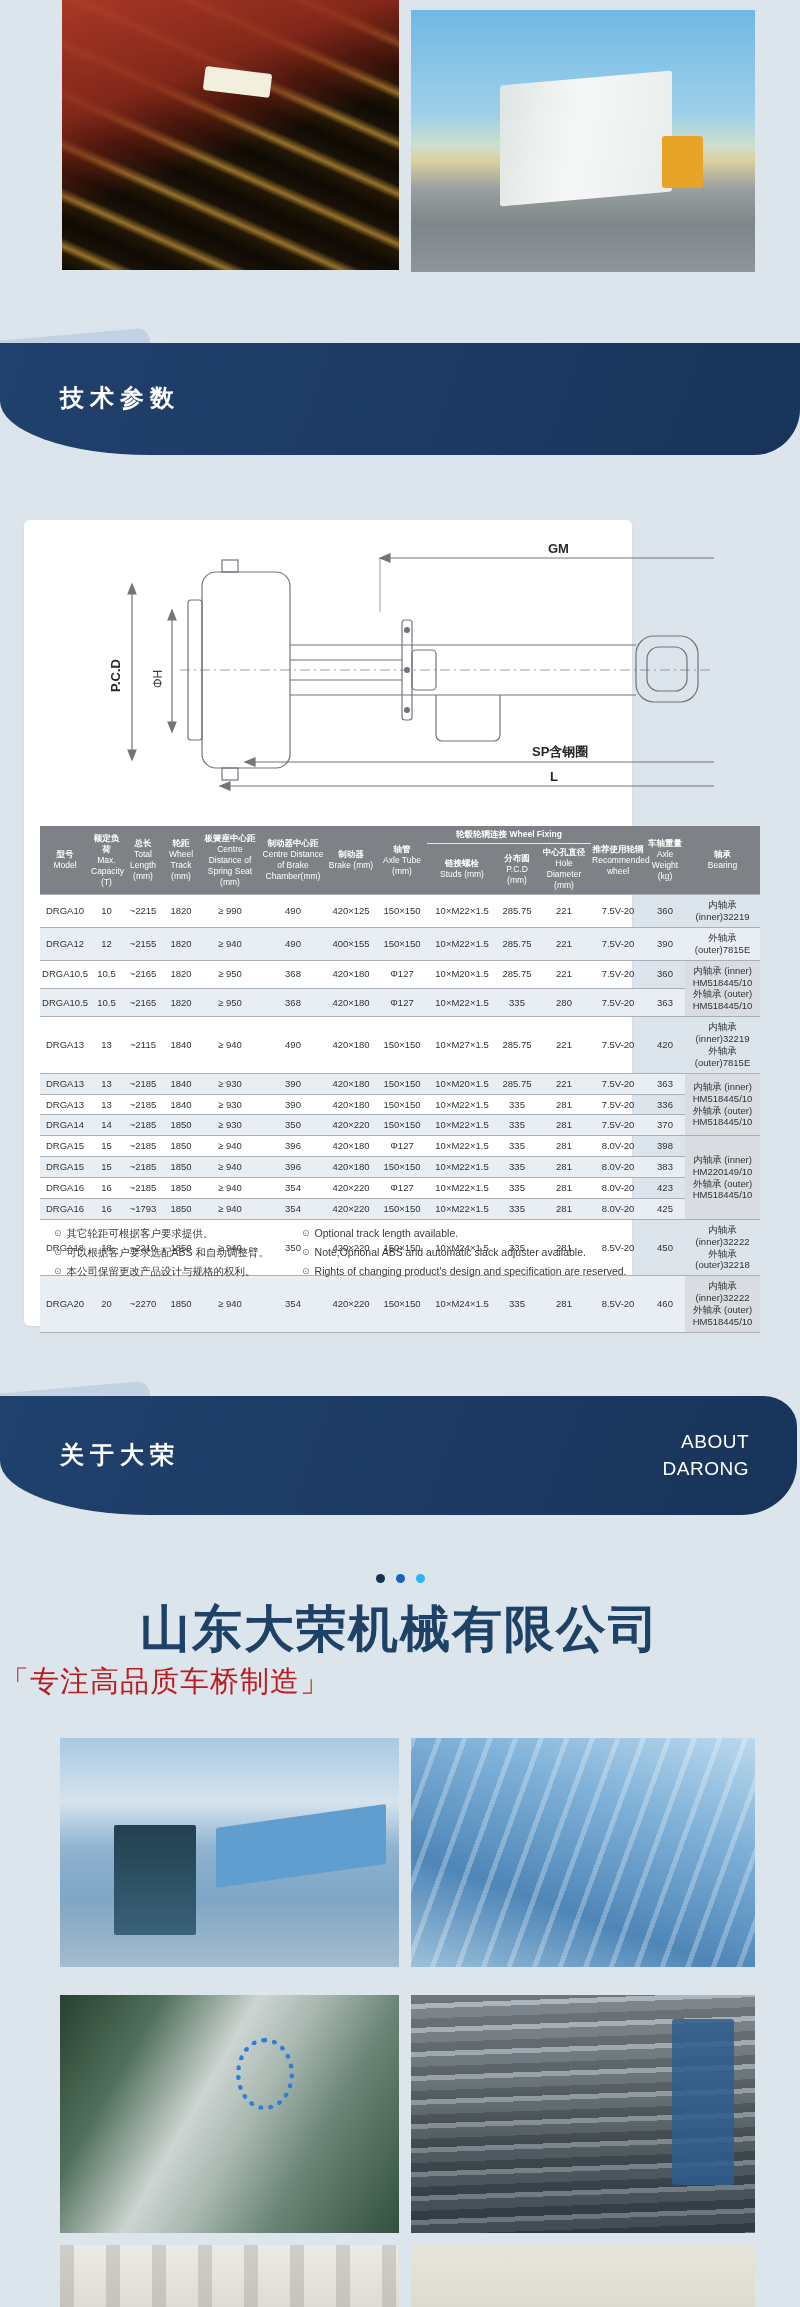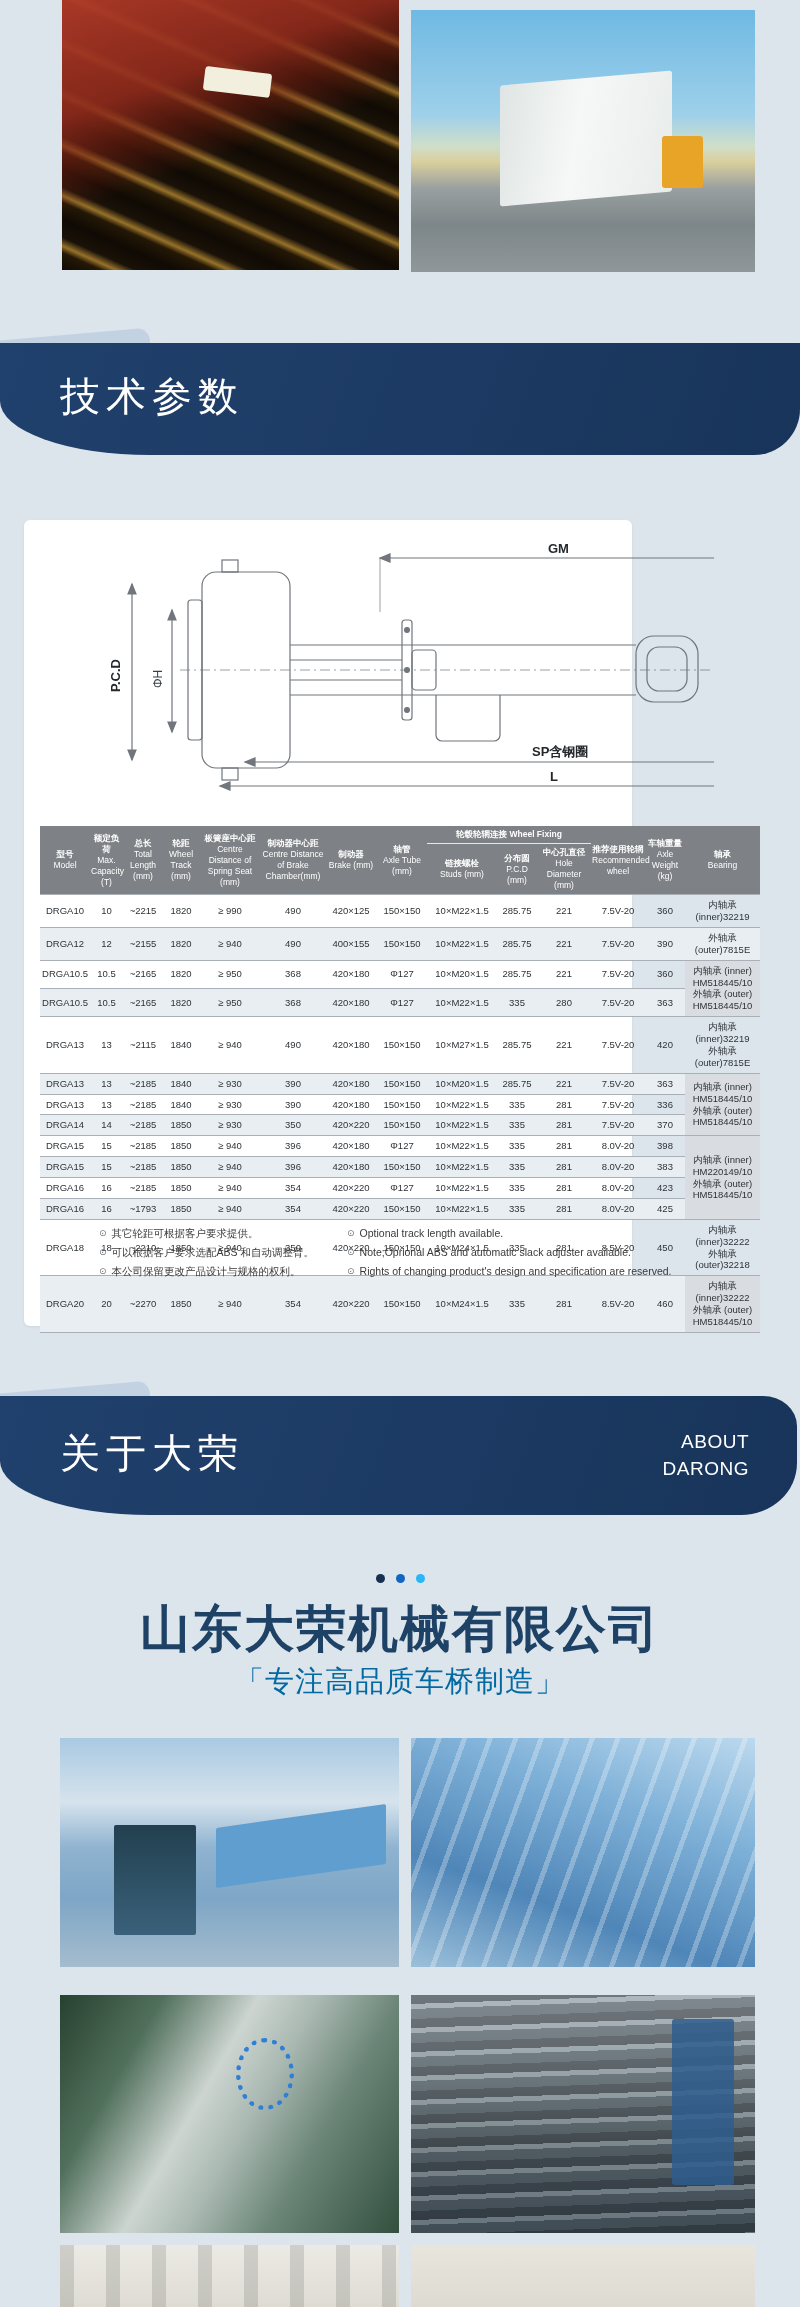--- a/index.html
+++ b/index.html
@@ -31,48 +31,48 @@
   .g5{background:
       repeating-linear-gradient(90deg,rgba(120,122,118,.25) 0 14px,rgba(255,255,255,0) 14px 46px),
       linear-gradient(180deg,#eceae4 0%,#dcd9d1 55%,#8c8d88 78%,#55574f 100%);}
   .g6{background:linear-gradient(180deg,#e8e5dc 0%,#dbd8cf 58%,#b3b3ac 100%);}
   
   .banner{position:absolute;left:0;background:linear-gradient(110deg,#20416d 0%,#1c3a63 55%,#18345a 100%);color:#fff;}
   .banner-tech{top:343px;width:800px;height:112px;border-radius:0 0 46px 150px / 0 0 46px 54px;}
   .banner-about{top:1396px;width:797px;height:119px;border-radius:0 34px 56px 150px / 0 30px 52px 54px;}
   .banner::before{content:"";position:absolute;top:-9px;left:0;width:150px;height:24px;background:#c3d2e2;
      transform:skewY(-5deg);border-radius:0 14px 0 0;z-index:-1;}
-  .banner .cn{position:absolute;left:60px;top:50%;transform:translateY(-54%);font-size:40px;font-weight:400;letter-spacing:6px;}
+  .banner .cn{position:absolute;left:60px;top:50%;transform:translateY(-54%);font-size:24px;font-weight:700;letter-spacing:6px;}
   .banner .en{position:absolute;right:48px;top:50%;transform:translateY(-50%);text-align:right;font-size:19px;line-height:1.45;letter-spacing:.5px;font-weight:400;white-space:pre-line;}
   
   .card{position:absolute;left:24px;top:520px;width:608px;height:806px;background:#ffffff;border-radius:6px;box-shadow:0 1px 3px rgba(40,60,90,.08);}
   .diagram{position:absolute;left:56px;top:22px;}
   .diagram text{fill:#3a3f44;font-size:12px;font-family:"Liberation Sans",sans-serif;}
   .diagram .dim{fill:#24282c;font-weight:bold;font-size:13px;}
   
   table.spec{position:absolute;left:16px;top:306px;width:720px;border-collapse:collapse;table-layout:fixed;}
   table.spec th{background:#7e8185;color:#fff;font-weight:600;font-size:8.5px;line-height:1.3;padding:3px 1px;vertical-align:middle;}
   table.spec th .en{font-weight:400;}
   th.grp{border-bottom:1px solid #e8e8e8;}
   table.spec td{font-size:9.5px;color:#2e3337;text-align:center;padding:4px 1px;border-top:1px solid #a9b0b7;line-height:1.25;}
   table.spec tbody tr:nth-child(even) td{background:#e9eef3;}
   table.spec tbody tr:last-child td{border-bottom:1px solid #a9b0b7;}
   td.bearing{font-size:8.5px;line-height:1.2;}
   td.bearing-gray{background:#d9dde1 !important;}
   
-  .notes{position:absolute;top:704px;font-size:10.5px;color:#3a3a3a;line-height:1.75;margin-left:45px;}
+  .notes{position:absolute;top:704px;font-size:10.5px;color:#3a3a3a;line-height:1.75;}
   .notes-cn{left:30px;width:240px;}
   .notes-en{left:278px;width:440px;}
   .note .b{display:inline-block;margin-right:5px;color:#6b7075;font-size:9px;transform:translateY(-1px);}
   
   .dots{position:absolute;top:1569px;left:0;width:800px;text-align:center;}
   .dots span{display:inline-block;width:9px;height:9px;border-radius:50%;margin:0 5.5px;}
   .company-name{position:absolute;top:1596px;left:0;width:800px;text-align:center;
      font-size:50px;font-weight:800;color:#1e4166;letter-spacing:2px;}
-  .tagline{position:absolute;top:1662px;left:0;width:800px;text-align:center;font-size:29px;color:#0369a1;font-weight:500;letter-spacing:1px;}
+  .tagline{position:absolute;top:1662px;left:0;width:800px;font-size:29px;color:#b91c1c;font-weight:500;letter-spacing:1px;}
 </style>
 </head>
 <body>
 
 <div class="photo photo-red">
   <div class="plate"></div>
 </div>
 <div class="photo photo-white-truck">
   <div class="trailer"></div>
   <div class="cab"></div>

